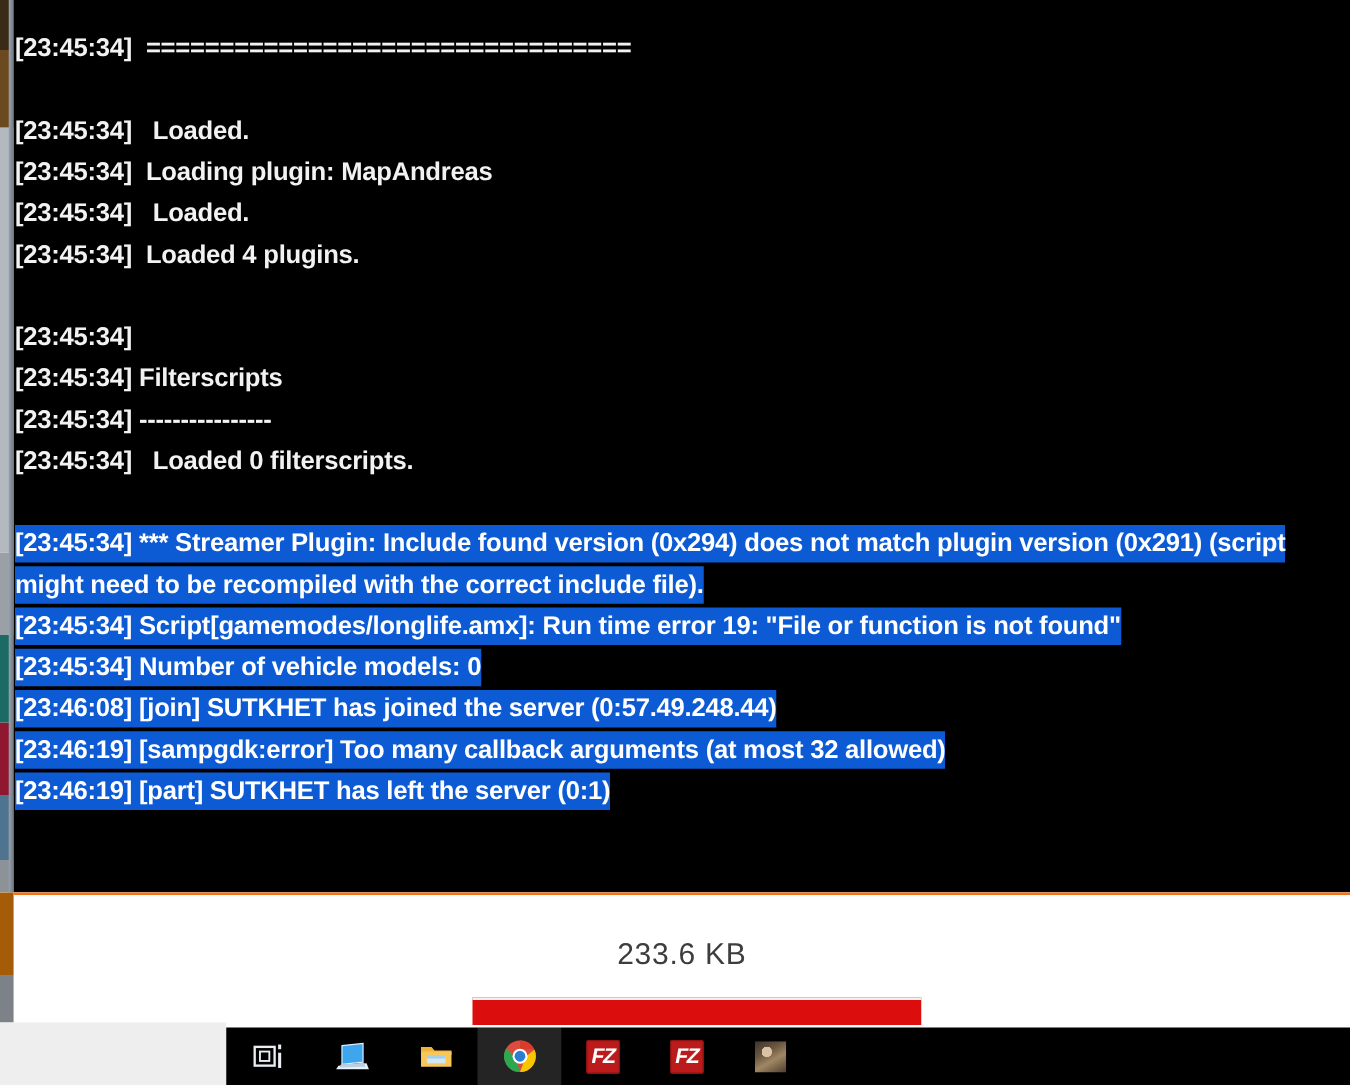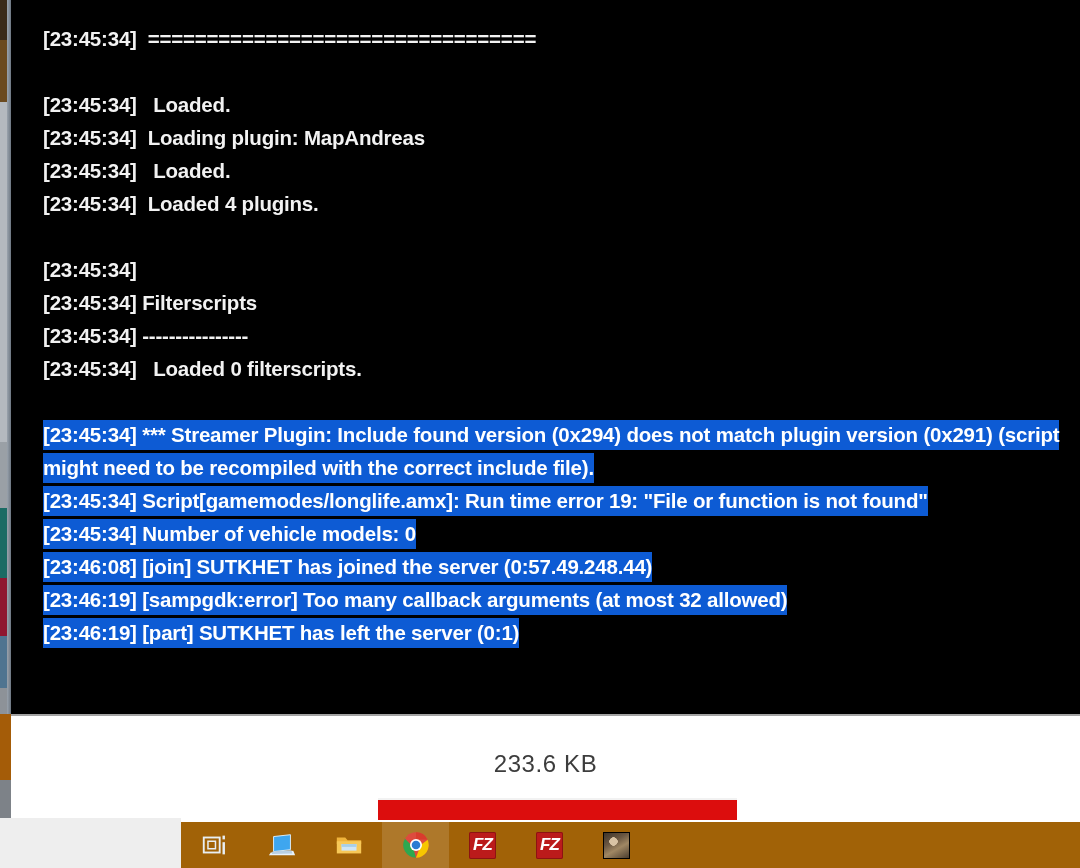--- a/index.html
+++ b/index.html
@@ -36,21 +36,20 @@
     left:11px; top:0;
     width:1069px; height:714px;
     background:#000000;
     overflow:hidden;
   }
   .console-inner {
     position:absolute;
     left:0; top:0;
     width:1069px;
     padding-top:22px;
-    padding-left:31px;
   }
   .log-line {
     position:relative;
     height:33px;
     line-height:33px;
     white-space:pre;
     color:#ffffff;
     font-family:"Liberation Sans", sans-serif;
     font-size:20.5px;
     font-weight:700;
@@ -66,21 +65,21 @@
     -webkit-box-decoration-break:clone;
   }
   .log-line.blank { color:transparent; }
 
   
   .white-panel {
     position:absolute;
     left:11px; top:714px;
     width:1069px; height:104px;
     background:#ffffff;
-    border-top:2px solid #a3a3a3;
+    border-top:2px solid #f97316;
   }
   .filesize {
     position:absolute;
     left:0; right:0; top:34px;
     text-align:center;
     color:#3d3d3d;
     font-family:"Liberation Sans", sans-serif;
     font-size:24px;
     letter-spacing:0.6px;
   }
@@ -96,21 +95,21 @@
   .bottom-left-strip {
     position:absolute;
     left:0; top:818px;
     width:181px; height:50px;
     background:#eeeeee;
   }
   .taskbar {
     position:absolute;
     left:181px; top:822px;
     width:899px; height:46px;
-    background:#a16207;
+    background:#000000;
     display:flex;
     align-items:center;
   }
   .tb-item {
     width:67px; height:46px;
     display:flex;
     align-items:center;
     justify-content:center;
     position:relative;
   }

